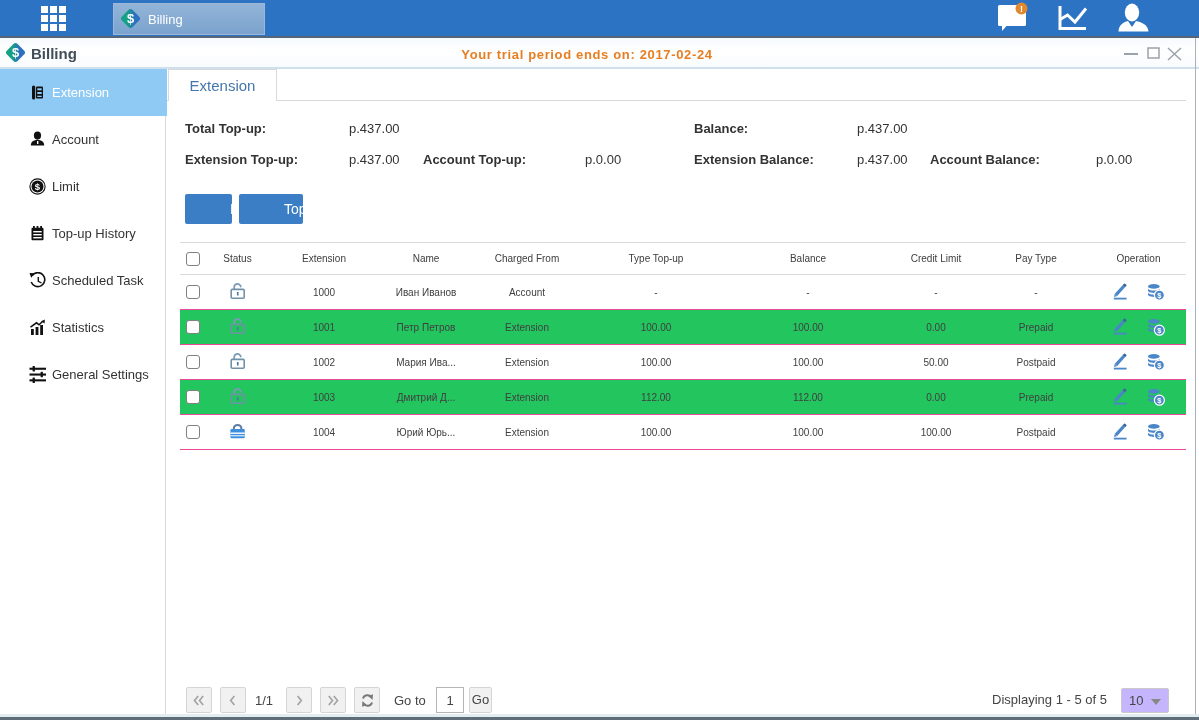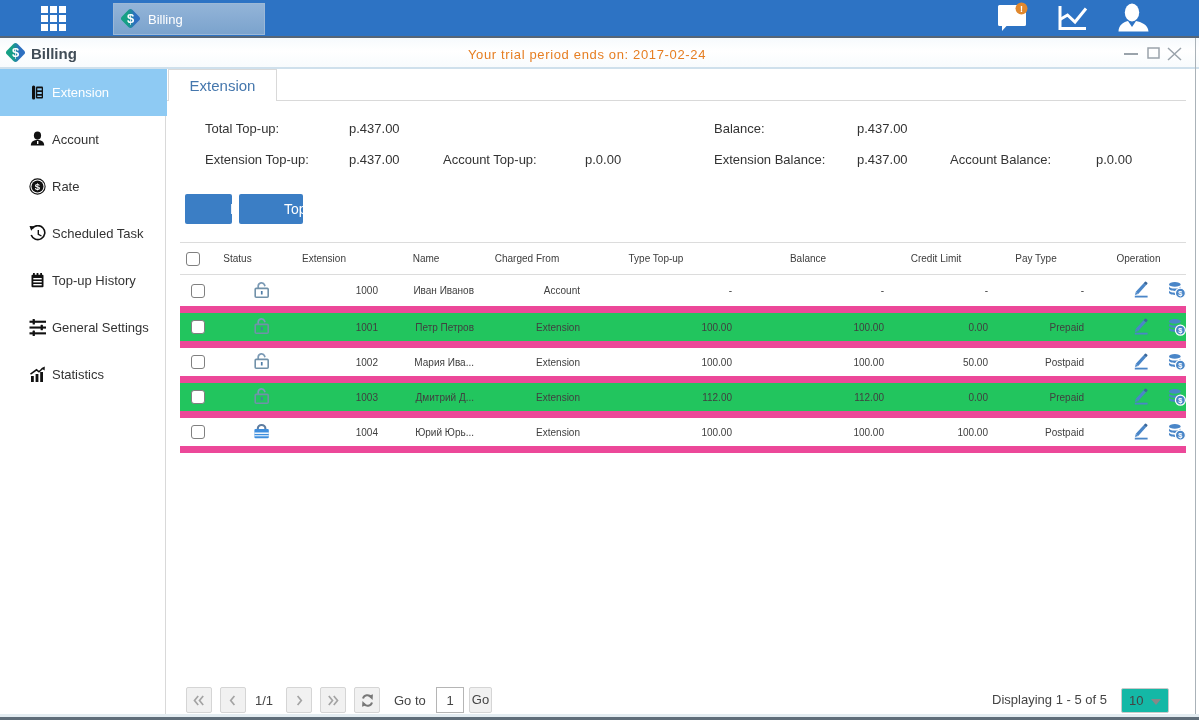--- a/index.html
+++ b/index.html
@@ -17,57 +17,57 @@
   transform:rotate(45deg); }
 .diamond span { position:absolute; left:0; top:0; width:15px; height:15px;
   transform:rotate(-45deg); color:#fff; font-weight:bold; font-size:13px;
   text-align:center; line-height:15px; }
 #titlebar { position:absolute; left:0; top:38px; width:1199px; height:31px;
   background:linear-gradient(#f6fafd,#ffffff 45%,#f8fbfd);
   border-bottom:2px solid #cfe0ec; }
 #titlebar .name { position:absolute; left:31px; top:7px; font-size:15px;
   font-weight:bold; color:#414d57; }
 #trial { position:absolute; left:400px; top:9px; width:374px; text-align:center;
-  font-size:13px; letter-spacing:0.65px; color:#e67e22; }
+  font-size:13px; letter-spacing:0.65px; color:#e67e22;font-weight:bold; }
 #sidebar { position:absolute; left:0; top:69px; width:166px; height:645px;
   background:#fff; border-right:1px solid #d9d9d9; }
 .mitem { position:relative; height:47px; font-size:13px; color:#333; }
 .mitem .mtxt { position:absolute; left:52px; top:16px; }
 .mitem svg { position:absolute; left:29px; top:15px; }
 .mitem.sel { background:#8ecaf3; color:#fff; width:167px; }
 #content { position:absolute; left:167px; top:69px; width:1028px; height:645px;
   background:#fff; }
 #tabstrip { position:absolute; left:0; top:0; width:1019px; height:32px;
   border-bottom:1px solid #d9d9d9; }
 #tabstrip .tab { position:absolute; left:1px; top:0; width:109px; height:32px;
   background:#fff; border:1px solid #d9d9d9; border-bottom:none;
   color:#4577ad; font-size:15px; text-align:center; line-height:31px; }
-.lbl { position:absolute; font-size:13px; font-weight:normal; color:#333; white-space:nowrap;margin-left:20px; }
+.lbl { position:absolute; font-size:13px; font-weight:bold; color:#333; white-space:nowrap; }
 .val { position:absolute; font-size:13px; color:#333; white-space:nowrap;margin-left:36px; }
 .btn { position:absolute; height:30px; background:#3b7ec5; color:#ffffff;
   font-size:14px; text-align:center; line-height:30px; border-radius:2px;padding-left:45px; }
 #tbl { position:absolute; left:13px; top:173px; width:1006px;
   border-collapse:collapse; table-layout:fixed; font-size:10px; color:#404040; }
 #tbl th { font-weight:normal; height:32px; border-top:1px solid #dcdcdc;
   border-bottom:1px solid #dcdcdc; text-align:center; color:#3c3c3c; }
-#tbl td { height:35px; text-align:right; border-bottom:7px solid #ec4899;
+#tbl td { height:35px; text-align:center; border-bottom:1px solid #ec4899;
   padding:0; overflow:hidden; white-space:nowrap; }
 #tbl tr.alt td { background:#22c55e; }
 .cb { display:inline-block; width:14px; height:14px; border:1.5px solid #808080;
   border-radius:3px; background:#fff; vertical-align:middle; }
 #pager { position:absolute; left:0; top:618px; width:1028px; height:27px; font-size:13px; color:#444; }
 .pbtn { position:absolute; top:0; width:26px; height:26px;
   background:#f1f1f1; border:1px solid #d5d5d5; border-radius:2px;
   color:#9a9a9a; text-align:center; line-height:24px; font-size:15px; }
 #goinput { position:absolute; left:269px; top:0; width:28px; height:26px;
   border:1px solid #b5b5b5; text-align:center; font-size:13px; color:#444;
   font-family:"Liberation Sans", sans-serif; }
 #rightinfo { position:absolute; top:5px; right:88px; }
 #dropdown { position:absolute; left:954px; top:1px; width:48px; height:25px;
-  border:1px solid #c9c9c9; border-radius:2px; background:#14b8a6; }
+  border:1px solid #c9c9c9; border-radius:2px; background:#c4b5fd; }
 #dropdown .dtext { position:absolute; left:7px; top:4px; font-size:13px; color:#444; }
 #dropdown .dtri { position:absolute; right:7px; top:10px; width:0; height:0;
   border-left:5px solid transparent; border-right:5px solid transparent;
   border-top:6px solid #888; }
 #rightedge { position:absolute; left:1195px; top:38px; width:1px; height:679px;
   background:#aab2b8; }
 #bottomedge { position:absolute; left:0; top:714px; width:1199px; height:6px;
   background:linear-gradient(#e3ecf1 0 45%, #5f6d79 45%); }
 </style>
 </head>
@@ -169,66 +169,66 @@
     </g>
       </svg>
     <span class="mtxt">Account</span>
   </div>
   <div class="mitem">
     <svg width="17" height="17" viewBox="0 0 17 17">
       <circle cx="8.5" cy="8.5" r="7.6" fill="none" stroke="#111" stroke-width="1.1"></circle>
       <circle cx="8.5" cy="8.5" r="6" fill="#111"></circle>
       <text x="8.5" y="11.7" font-size="9.5" font-weight="bold" fill="#fff" text-anchor="middle">$</text>
     </svg>
-    <span class="mtxt">Rate</span>
-  </div>
-  <div class="mitem">
-    <svg width="17" height="17" viewBox="0 0 17 17">
-      <path d="M3.2 3.4 A7 7 0 1 1 2.2 10" fill="none" stroke="#111" stroke-width="1.6"></path>
-      <path d="M0.5 1 L5.8 1.2 L2.2 5.8 z" fill="#111"></path>
-      <path d="M9.3 5 V9.3 L12.5 11" fill="none" stroke="#111" stroke-width="1.4"></path>
-    </svg>
-    <span class="mtxt">Scheduled Task</span>
+    <span class="mtxt">Limit</span>
   </div>
   <div class="mitem">
     <svg width="17" height="17" viewBox="0 0 17 17">
       <rect x="2.5" y="2.8" width="12" height="12.5" rx="1" fill="#111"></rect>
       <rect x="4" y="1" width="1.8" height="3" fill="#111"></rect>
         <rect x="7.6" y="1" width="1.8" height="3" fill="#111"></rect>
         <rect x="11.2" y="1" width="1.8" height="3" fill="#111"></rect>
       <rect x="4.3" y="6" width="8.4" height="1.4" fill="#fff"></rect>
       <rect x="4.3" y="9" width="8.4" height="1.4" fill="#fff"></rect>
       <rect x="4.3" y="12" width="8.4" height="1.4" fill="#fff"></rect>
     </svg>
     <span class="mtxt">Top-up History</span>
   </div>
   <div class="mitem">
+    <svg width="17" height="17" viewBox="0 0 17 17">
+      <path d="M3.2 3.4 A7 7 0 1 1 2.2 10" fill="none" stroke="#111" stroke-width="1.6"></path>
+      <path d="M0.5 1 L5.8 1.2 L2.2 5.8 z" fill="#111"></path>
+      <path d="M9.3 5 V9.3 L12.5 11" fill="none" stroke="#111" stroke-width="1.4"></path>
+    </svg>
+    <span class="mtxt">Scheduled Task</span>
+  </div>
+  <div class="mitem">
+    <svg width="17" height="17" viewBox="0 0 17 17">
+        <g fill="#111">
+      <rect x="2" y="10" width="2.8" height="6"></rect>
+      <rect x="6.6" y="8" width="2.8" height="8"></rect>
+      <rect x="11.2" y="6" width="2.8" height="10"></rect>
+      <path d="M1.5 8.2 L7.5 3.8 L10 5.8 L13.8 2.2" fill="none" stroke="#111" stroke-width="1.5"></path>
+      <path d="M15.8 0.4 L15.6 4.4 L12.2 2.2 z"></path>
+    </g>
+      </svg>
+    <span class="mtxt">Statistics</span>
+  </div>
+  <div class="mitem">
     <svg width="18" height="17" viewBox="0 0 18 17">
         <g fill="#111">
       <rect x="0.5" y="1.7" width="16.5" height="2.1"></rect>
       <rect x="3.6" y="0" width="2.3" height="5.5" rx="0.6"></rect>
       <rect x="0.5" y="7.5" width="16.5" height="2.1"></rect>
       <rect x="11.6" y="5.8" width="2.3" height="5.5" rx="0.6"></rect>
       <rect x="0.5" y="13.3" width="16.5" height="2.1"></rect>
       <rect x="3.6" y="11.6" width="2.3" height="5.5" rx="0.6"></rect>
     </g>
       </svg>
     <span class="mtxt">General Settings</span>
-  </div>
-  <div class="mitem">
-    <svg width="17" height="17" viewBox="0 0 17 17">
-        <g fill="#111">
-      <rect x="2" y="10" width="2.8" height="6"></rect>
-      <rect x="6.6" y="8" width="2.8" height="8"></rect>
-      <rect x="11.2" y="6" width="2.8" height="10"></rect>
-      <path d="M1.5 8.2 L7.5 3.8 L10 5.8 L13.8 2.2" fill="none" stroke="#111" stroke-width="1.5"></path>
-      <path d="M15.8 0.4 L15.6 4.4 L12.2 2.2 z"></path>
-    </g>
-      </svg>
-    <span class="mtxt">Statistics</span>
   </div>
 </div>
 <div id="content">
   <div id="tabstrip">
       <div class="tab">Extension</div>
     </div>
   <span class="lbl" style="left:18px;top:52px">Total Top-up:</span>
   <span class="val" style="left:146px;top:52px">p.437.00</span>
   <span class="lbl" style="left:527px;top:52px">Balance:</span>
   <span class="val" style="left:654px;top:52px">p.437.00</span>

